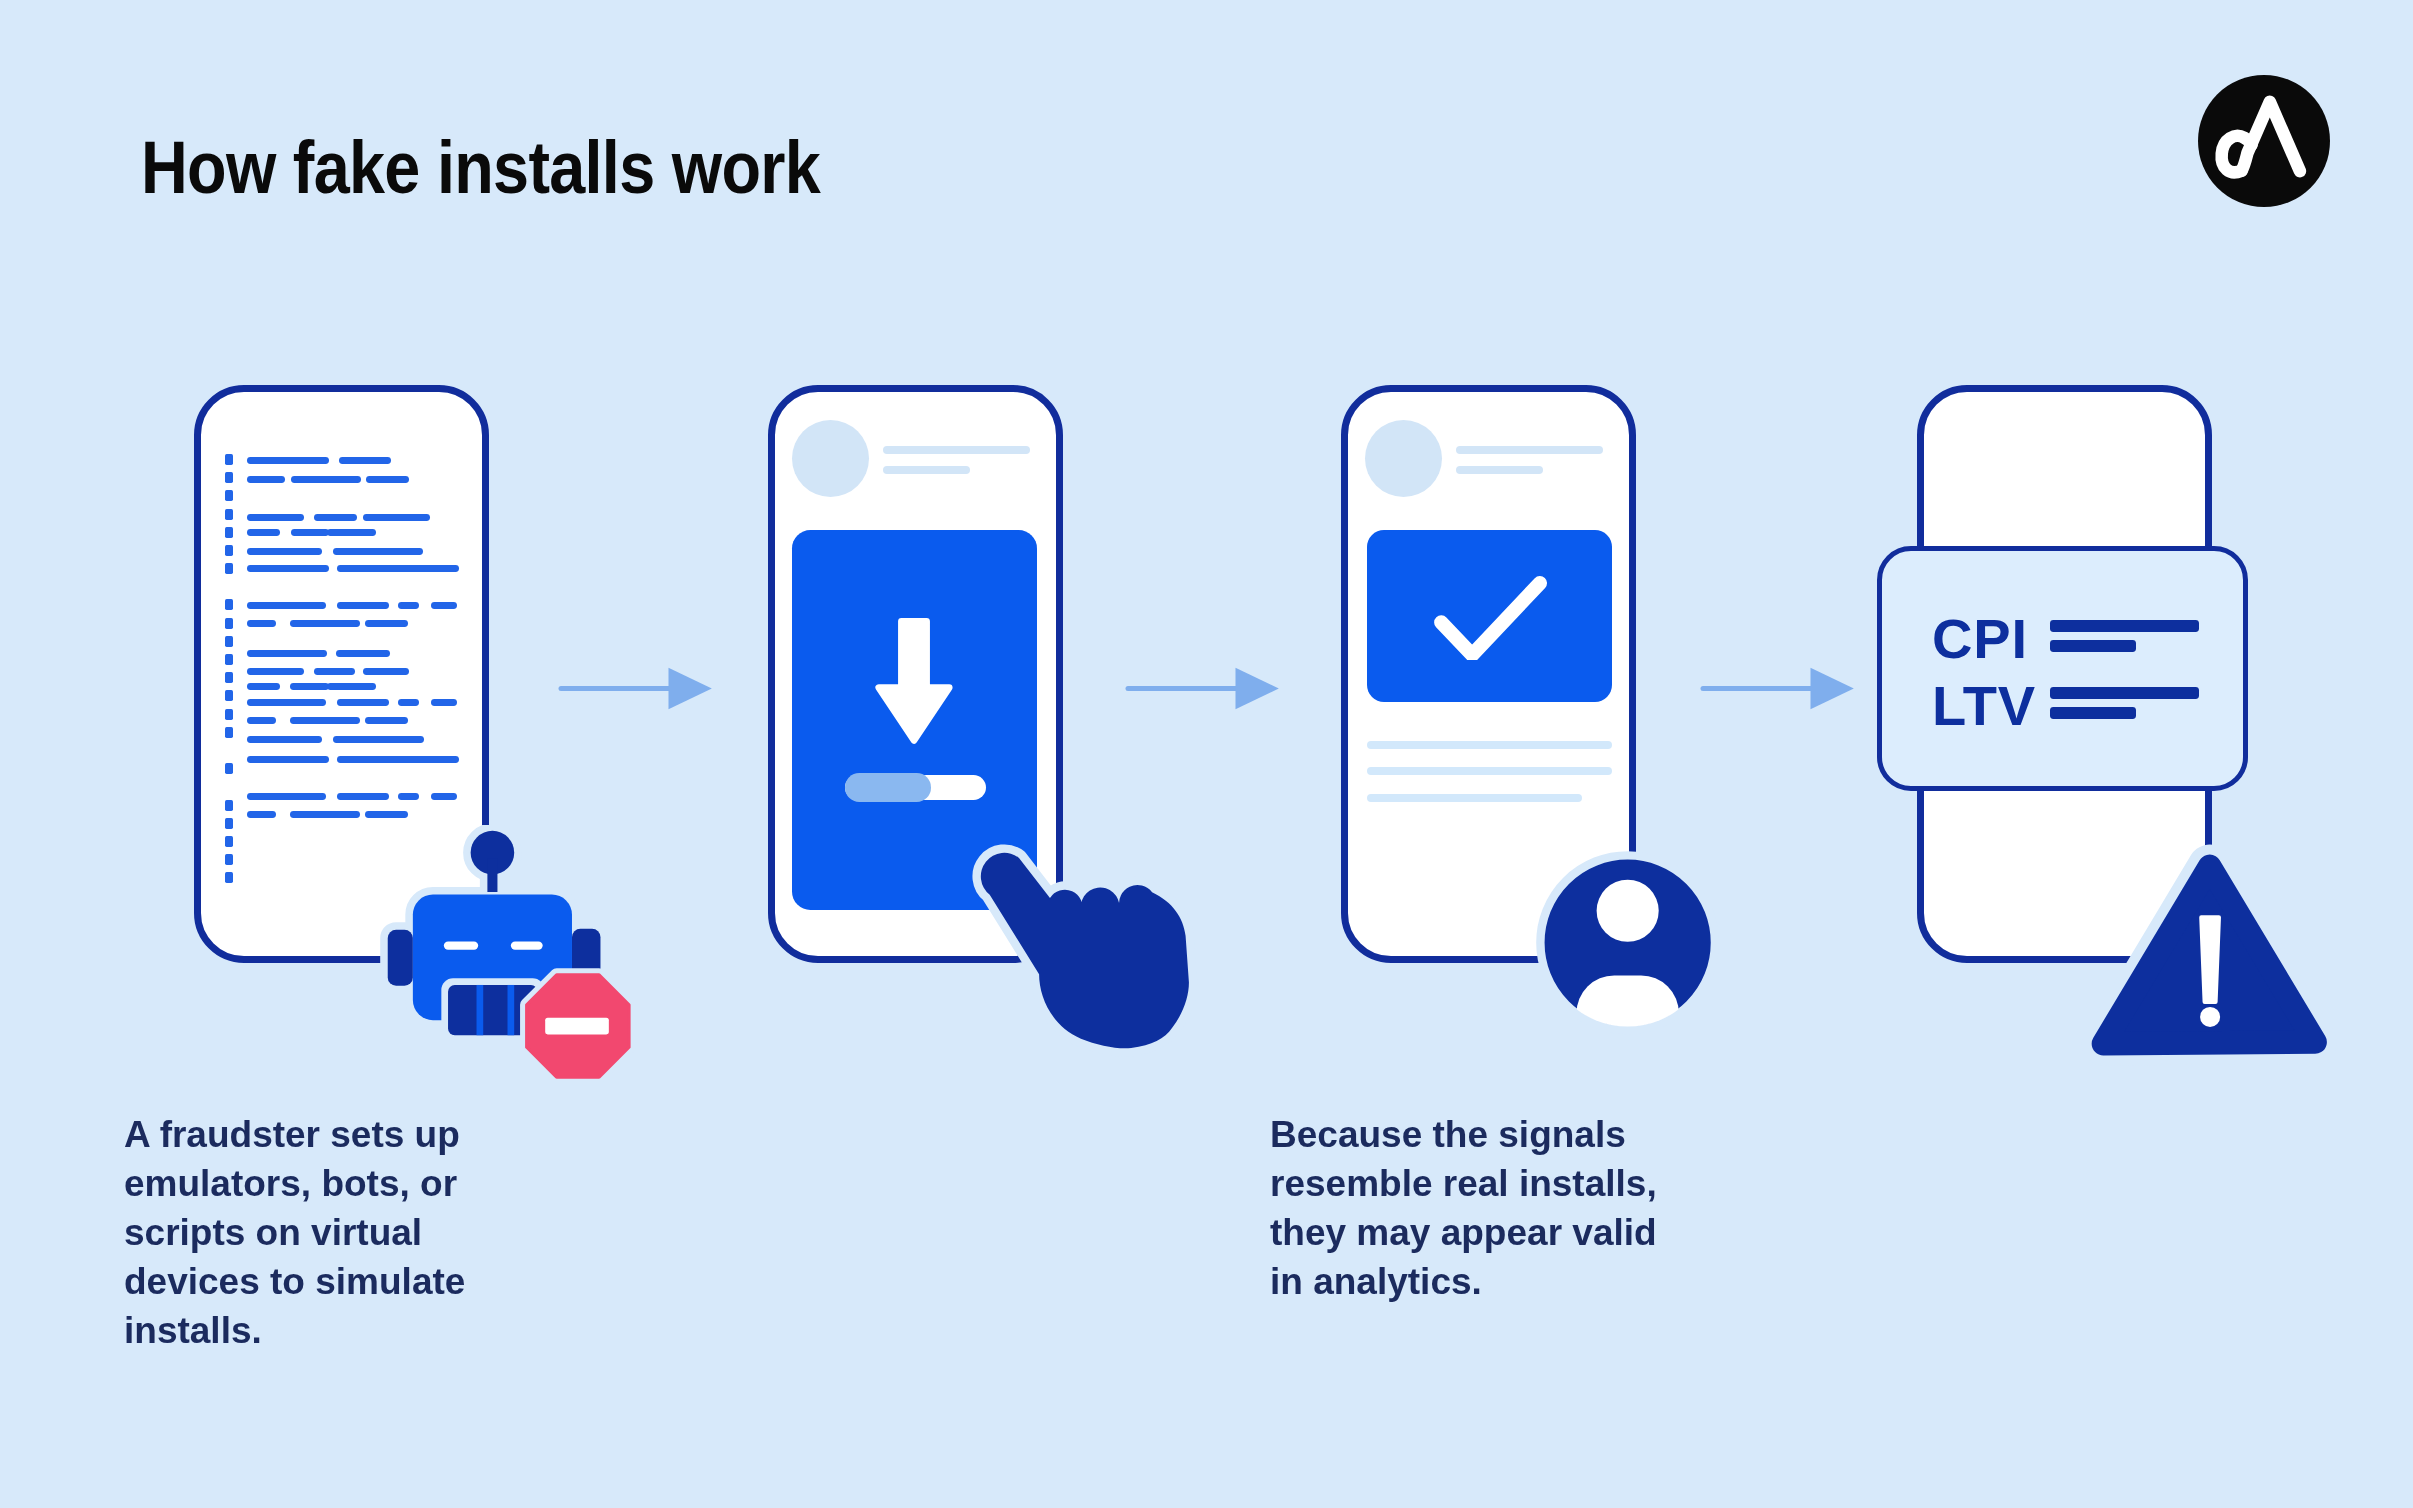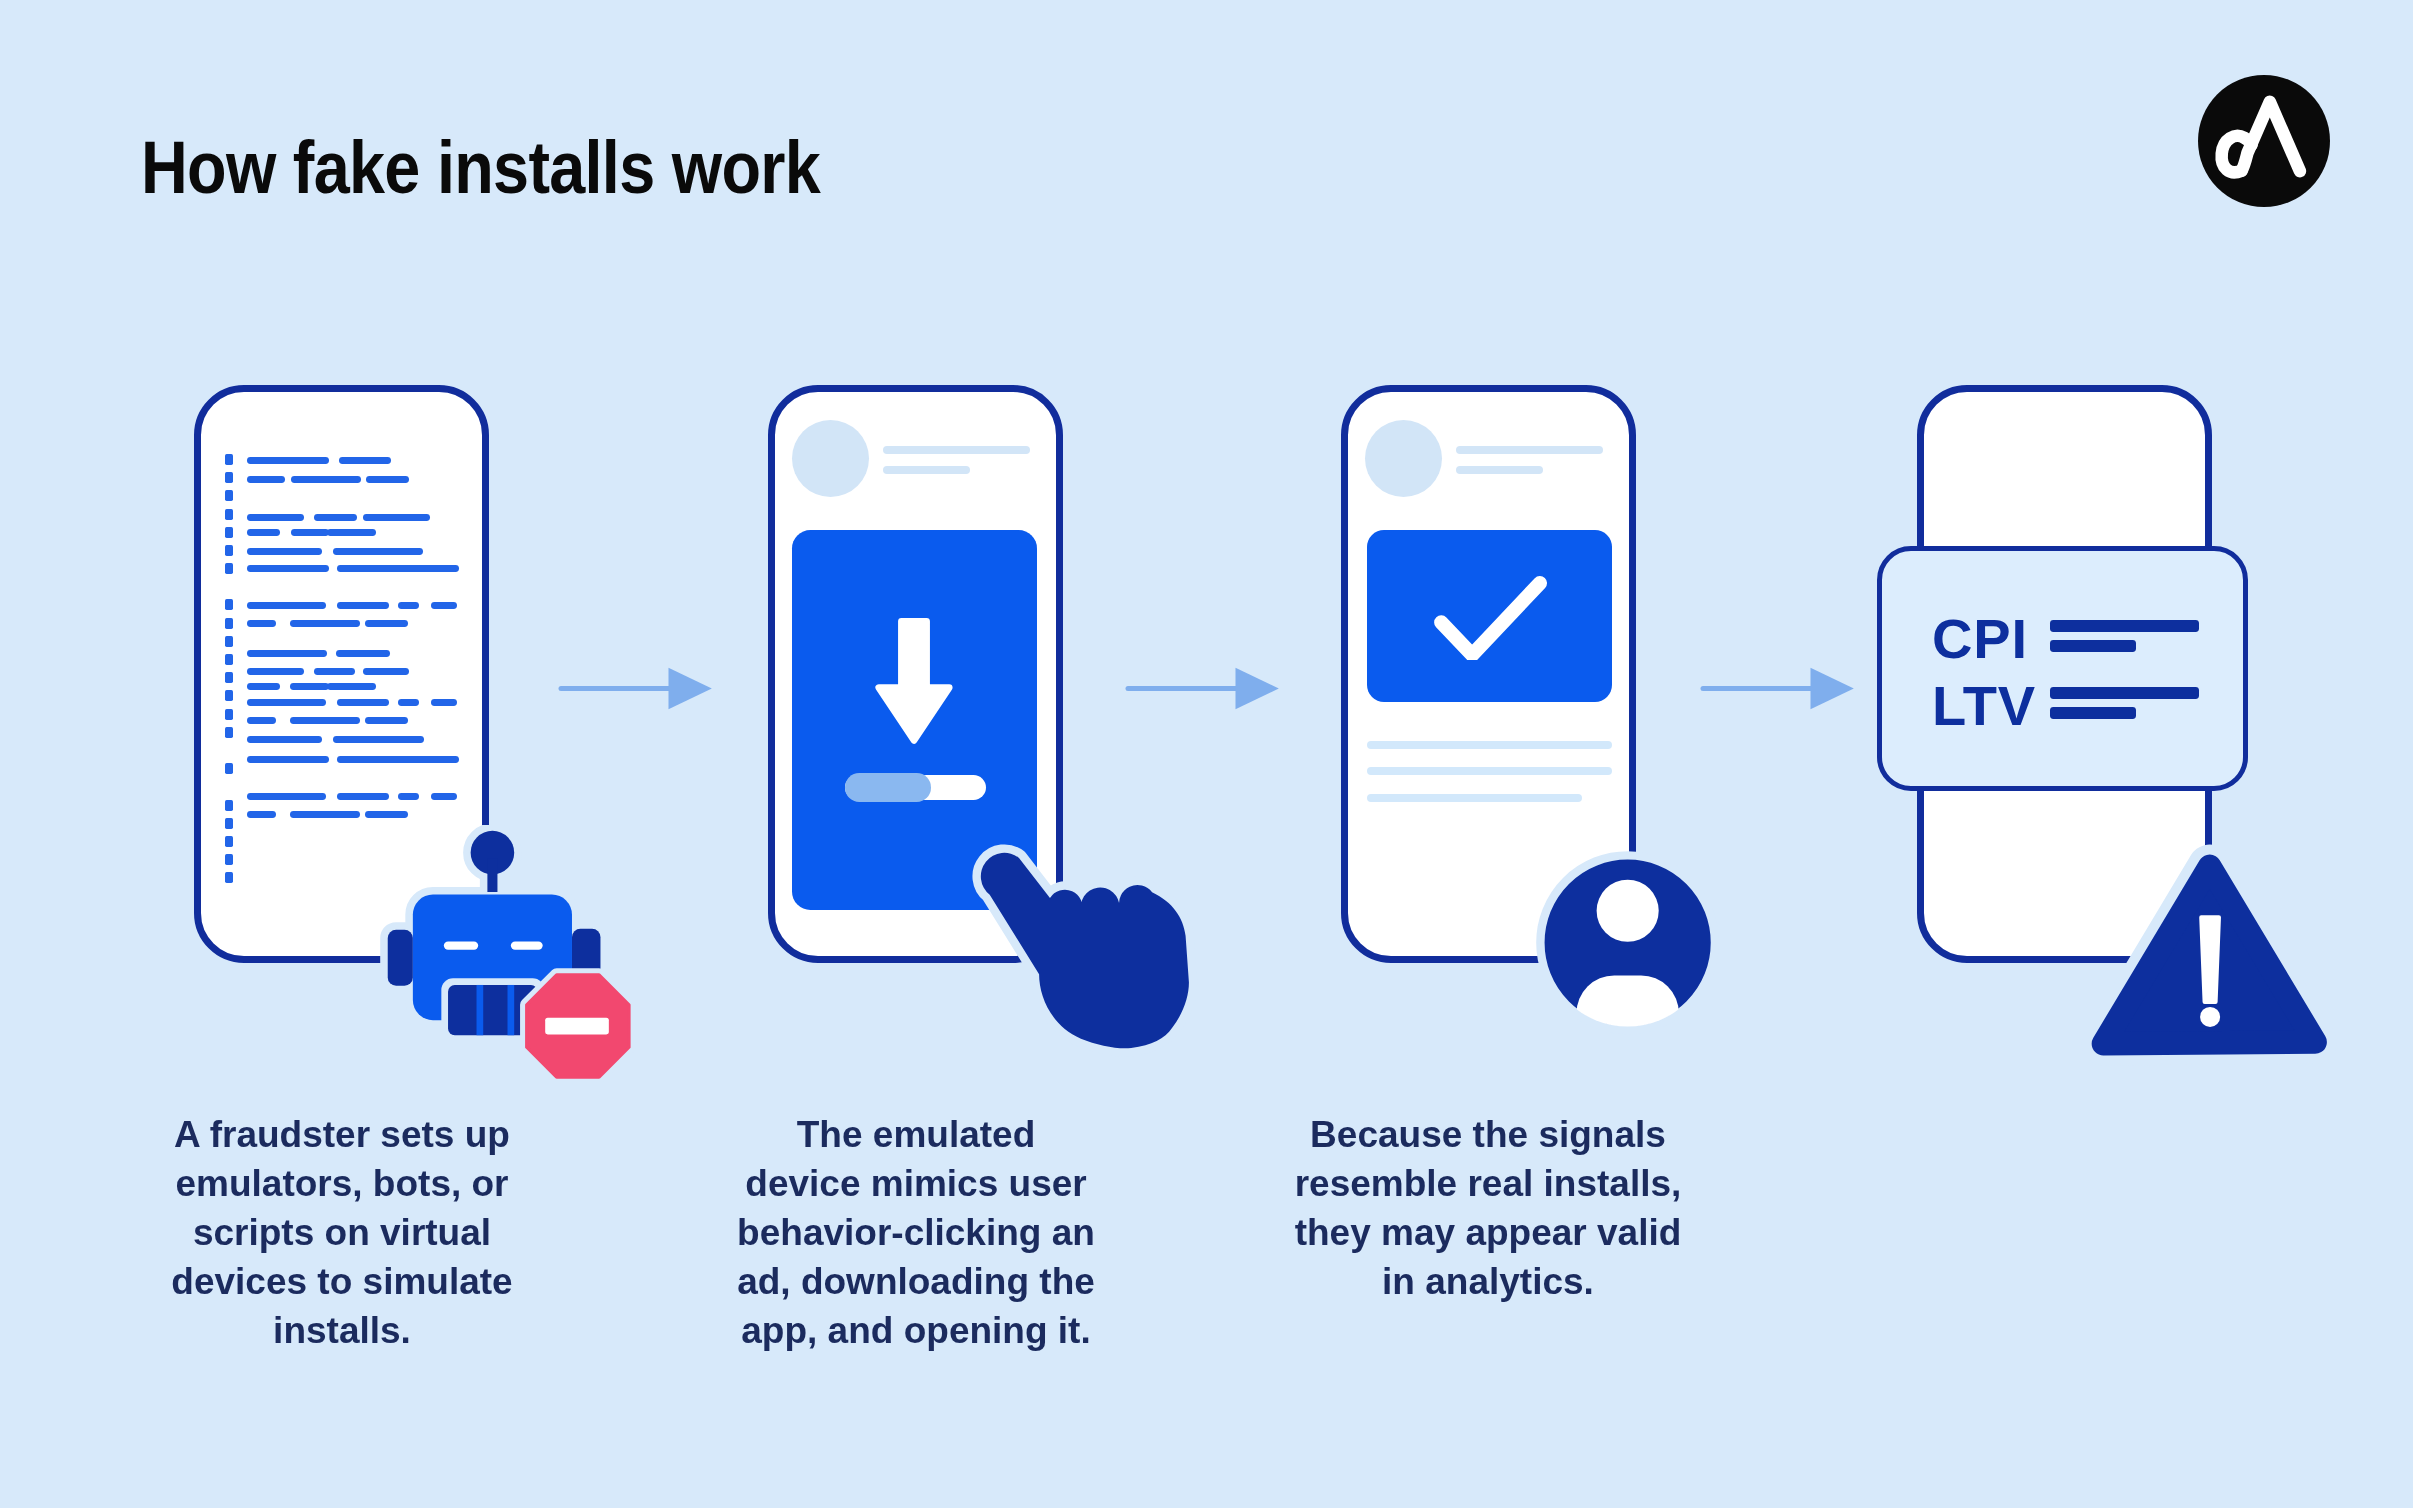--- a/index.html
+++ b/index.html
@@ -46,21 +46,21 @@
   .metrics-box{position:absolute;left:1877px;top:546px;width:371px;height:245px;box-sizing:border-box;
                background:#DCEDFD;border:5px solid #112D9C;border-radius:34px;text-align:center;}
   .metric-row{position:absolute;left:50px;width:277px;height:50px;}
   .metric-row.r1{top:65px;}
   .metric-row.r2{top:132px;}
   .metric-label{position:absolute;left:0;top:-10px;font-size:56px;font-weight:bold;color:#0D2F9E;letter-spacing:0.8px;}
   .metric-line-a{position:absolute;left:118px;top:4.2px;width:149px;height:11.7px;border-radius:3.4px;background:#0D2F9E;}
   .metric-line-b{position:absolute;left:118px;top:24px;width:86px;height:11.7px;border-radius:3.4px;background:#0D2F9E;}
 
   
-  .caption{position:absolute;top:1110px;width:436px;text-align:center;color:#1B2B5E;
+  .caption{position:absolute;top:1110px;width:436px;text-align:left;color:#1B2B5E;
            font-size:37px;line-height:49px;font-weight:bold;white-space:pre-line;}
   .caption-1{left:124px;}
   .caption-2{left:698px;}
   .caption-3{left:1270px;}
   .caption-4{left:1845px;}
 
   svg{display:block;}
 </style>
 </head>
 <body>
@@ -314,24 +314,19 @@
       <path d="M 147 90 L 168 90 L 164 191 L 151 191 Z" stroke="#FFFFFF" stroke-width="5" stroke-linejoin="round"></path>
       <circle cx="157.5" cy="209" r="12"></circle>
     </g>
   </svg>
 
   <div class="caption caption-1">A fraudster sets up
 emulators, bots, or
 scripts on virtual
 devices to simulate
 installs.</div>
-  <div class="caption caption-2">The emulated
-device mimics user
-behavior-clicking an
-ad, downloading the
-app, and opening it.</div>
   <div class="caption caption-3">Because the signals
 resemble real installs,
 they may appear valid
 in analytics.</div>
 
 </div>
 
 
 </body></html>

